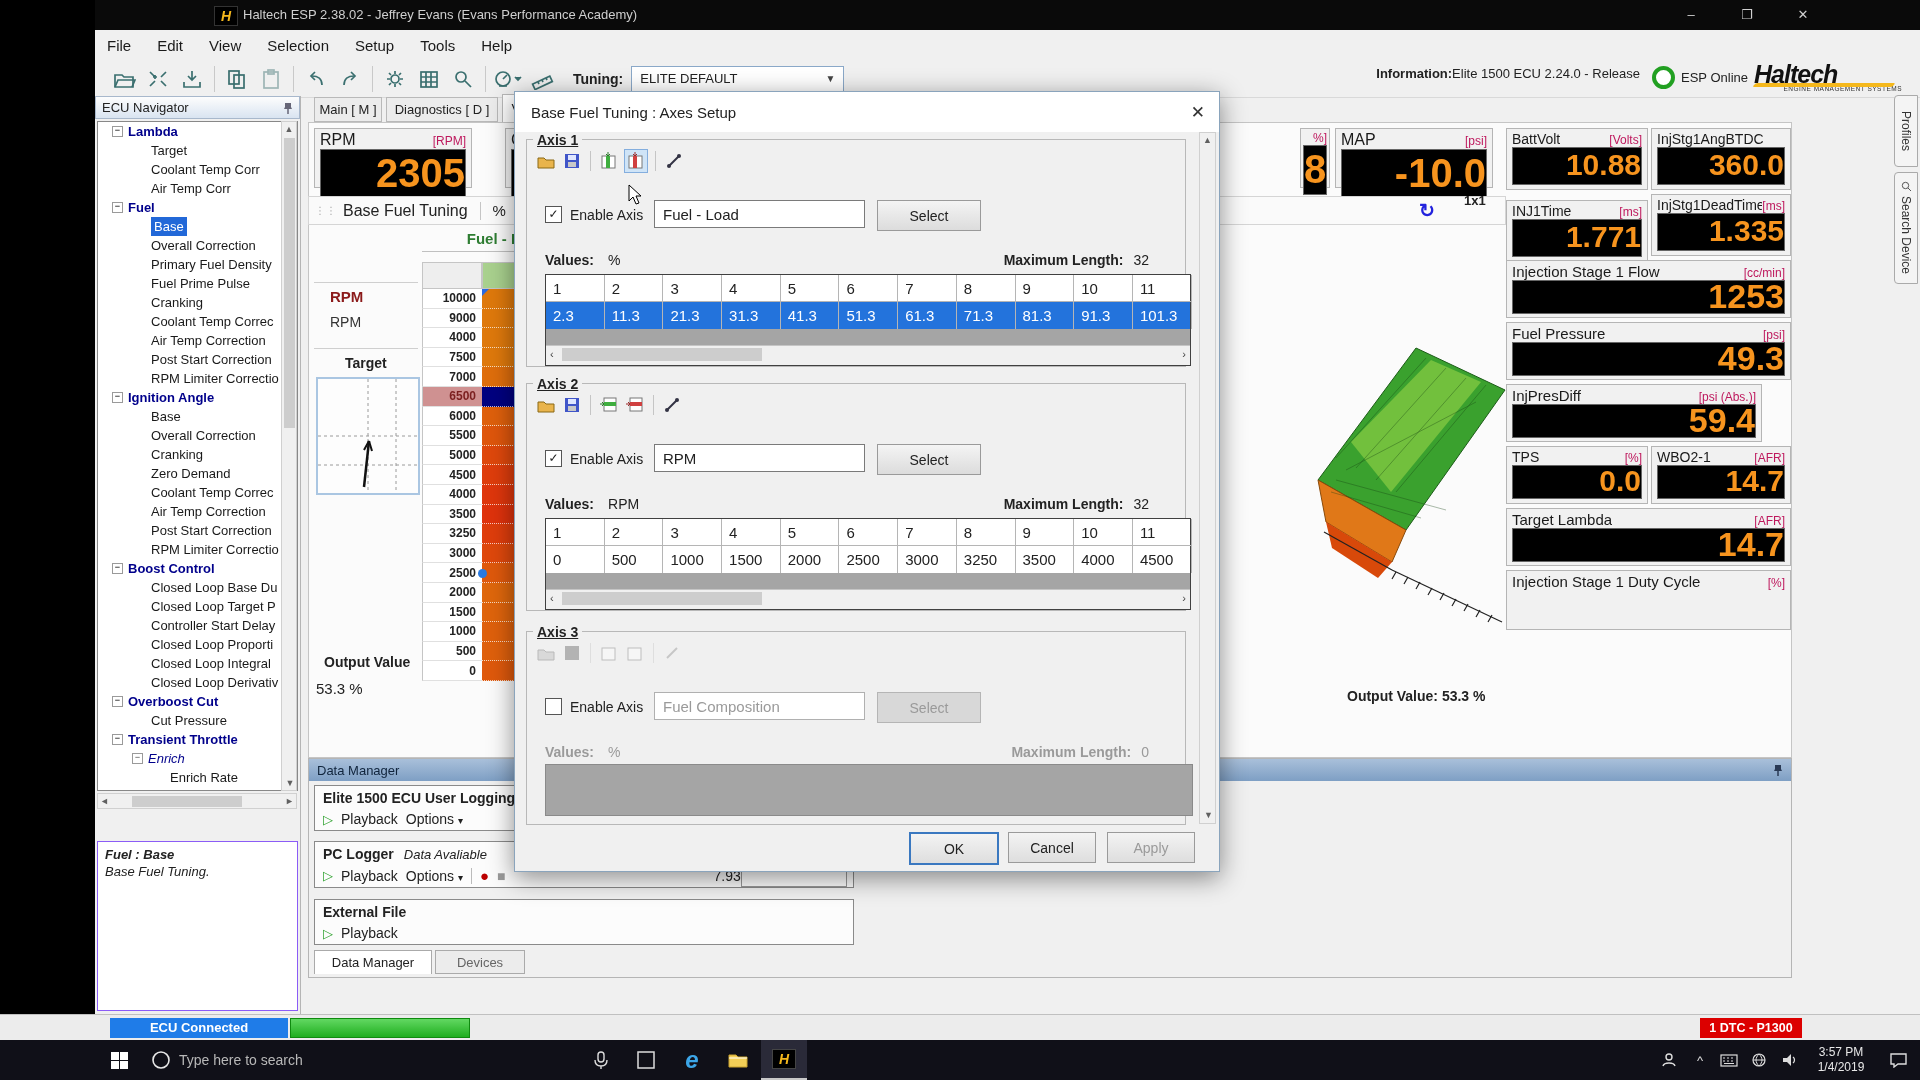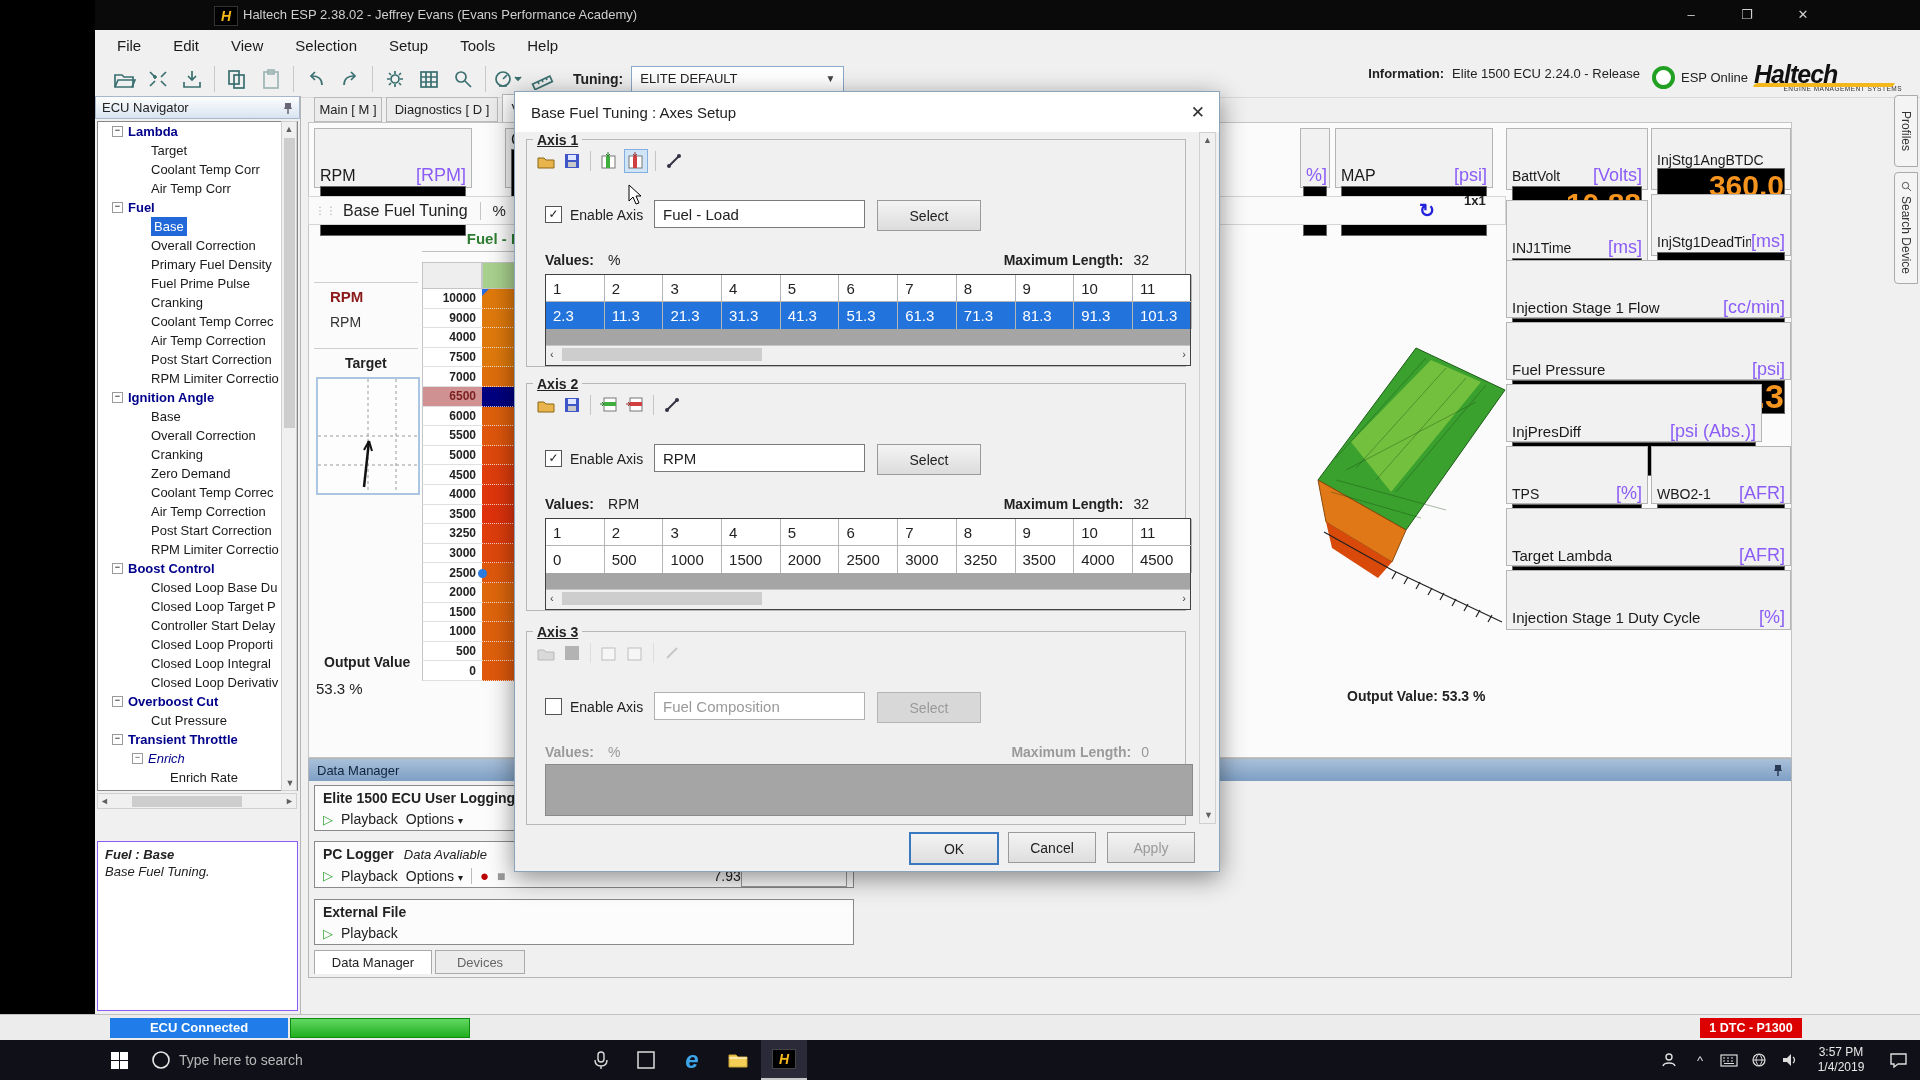--- a/index.html
+++ b/index.html
@@ -5,30 +5,30 @@
   html,body{margin:0;padding:0;background:#000;}
   #screen{position:relative;width:1920px;height:1080px;background:#000;overflow:hidden;
           font-family:"Liberation Sans",sans-serif;color:#222;}
   .abs{position:absolute;}
   
   #titlebar{left:95px;top:0;width:1825px;height:30px;background:#0a0a0a;color:#d6d6d6;}
   #title-text{left:148px;top:7px;font-size:13px;color:#cfcfcf;}
   .winbtn{top:4px;width:30px;height:22px;color:#d0d0d0;font-size:13px;text-align:center;line-height:22px;}
   #app{left:95px;top:30px;width:1825px;height:985px;background:#f0f0f0;}
   
-  #menubar{left:0;top:0;width:100%;height:30px;background:#f0f0f0;display:flex;align-items:center;padding-left:10px;box-sizing:border-box;gap:8px;}
+  #menubar{left:0;top:0;width:100%;height:30px;background:#f0f0f0;display:flex;align-items:center;box-sizing:border-box;gap:2px;}
   .menu-item{padding:4px 12px;font-size:15px;color:#1a1a1a;}
   #toolbar{left:0;top:30px;width:100%;height:38px;background:#f0f0f0;border-bottom:1px solid #d9d9d9;display:flex;align-items:center;padding-left:12px;box-sizing:border-box;}
   .tbi{width:34px;height:30px;display:flex;align-items:center;justify-content:center;}
   .tbsep{width:1px;height:26px;background:#c9c9c9;margin:0 5px;}
   .tbi svg{stroke:#3a6f6f;fill:none;stroke-width:1.7;}
   #tuning-wrap{display:flex;align-items:center;margin-left:14px;gap:8px;}
   #tuning-label{font-size:14px;font-weight:bold;}
   #tuning-select{width:195px;height:24px;background:#fff;border:1px solid #8aa8c8;font-size:13px;display:flex;align-items:center;justify-content:space-between;padding:0 8px;}
-  #info-zone{position:absolute;right:280px;top:6px;display:flex;align-items:center;gap:8px;font-size:13px;}
+  #info-zone{position:absolute;right:280px;top:6px;display:flex;align-items:center;gap:0;font-size:13px;}
   #esp-zone{position:absolute;right:172px;top:6px;display:flex;align-items:center;gap:6px;font-size:13px;}
   #brand{position:absolute;right:18px;top:0px;width:148px;height:36px;}
   #brand .b1{font-size:25px;font-weight:bold;font-style:italic;color:#111;letter-spacing:-1px;}
   #brand .b2{font-size:6.5px;letter-spacing:.5px;color:#333;margin-top:-4px;text-align:right;}
   #brand .swoosh{position:absolute;left:0;top:23px;width:140px;height:4px;background:#f5b81c;border-radius:2px;transform:skewX(-40deg);}
   
   #navigator{left:0;top:66px;width:205px;height:919px;background:#f0f0f0;border-right:1px solid #b5b5b5;}
   #nav-header{left:0;top:0;width:100%;height:23px;background:linear-gradient(#fdfdfd,#d9e4f1);border:1px solid #a8b8cc;box-sizing:border-box;font-size:13px;display:flex;align-items:center;justify-content:space-between;padding:0 6px;}
   #tree-box{left:2px;top:25px;width:201px;height:670px;background:#fff;border:1px solid #888;overflow:hidden;box-sizing:border-box;}
   .tn{height:19px;line-height:19px;font-size:13px;white-space:nowrap;display:flex;align-items:center;}
@@ -42,21 +42,21 @@
   .thumb{background:#cdcdcd;}
   .sarrow{color:#606060;font-size:9px;text-align:center;line-height:15px;}
   #nav-info{left:2px;top:745px;width:201px;height:170px;background:#fff;border:1px solid #8b5cf6;box-sizing:border-box;padding:5px 7px;font-size:13px;font-style:italic;}
   
   .doc-tab{top:67px;height:25px;background:#ececec;border:1px solid #b9b9b9;font-size:13px;display:flex;align-items:center;justify-content:center;box-sizing:border-box;}
   .doc-tab.active{background:#fff;border-bottom:none;height:28px;top:64px;z-index:3;}
   
   .gauge{background:#f1f1f1;border:1px solid #b5b5b5;box-sizing:border-box;padding:2px 5px;}
   .gauge .lr{display:flex;justify-content:space-between;align-items:baseline;}
   .gauge .glabel{font-size:16px;color:#1a1a1a;white-space:nowrap;overflow:hidden;}
-  .gauge .gunit{font-size:18px;color:#8b5cf6;white-space:nowrap;margin-top:34px;}
+  .gauge .gunit{font-size:12px;color:#be185d;white-space:nowrap;}
   .gauge .val{background:#000;color:#f7941e;font-weight:bold;text-align:right;border:1px solid #666;
               font-family:"Liberation Sans",sans-serif;overflow:hidden;white-space:nowrap;}
   
   #strip{left:213px;top:166px;width:1198px;height:29px;background:#fafafa;border:1px solid #d5d5d5;box-sizing:border-box;display:flex;align-items:center;}
   
   .ft-row{display:flex;}
   .ft-cell{box-sizing:border-box;font-size:12px;display:flex;align-items:center;justify-content:flex-end;padding-right:6px;}
   
   #dialog{left:514px;top:91px;width:704px;height:779px;background:#f0f0f0;border:1px solid #8aa4bc;box-shadow:0 6px 24px rgba(0,0,0,.45);z-index:20;}
   #dlg-title{left:0;top:0;width:100%;height:40px;background:#fff;font-size:15px;color:#222;display:flex;align-items:center;padding-left:16px;box-sizing:border-box;}

